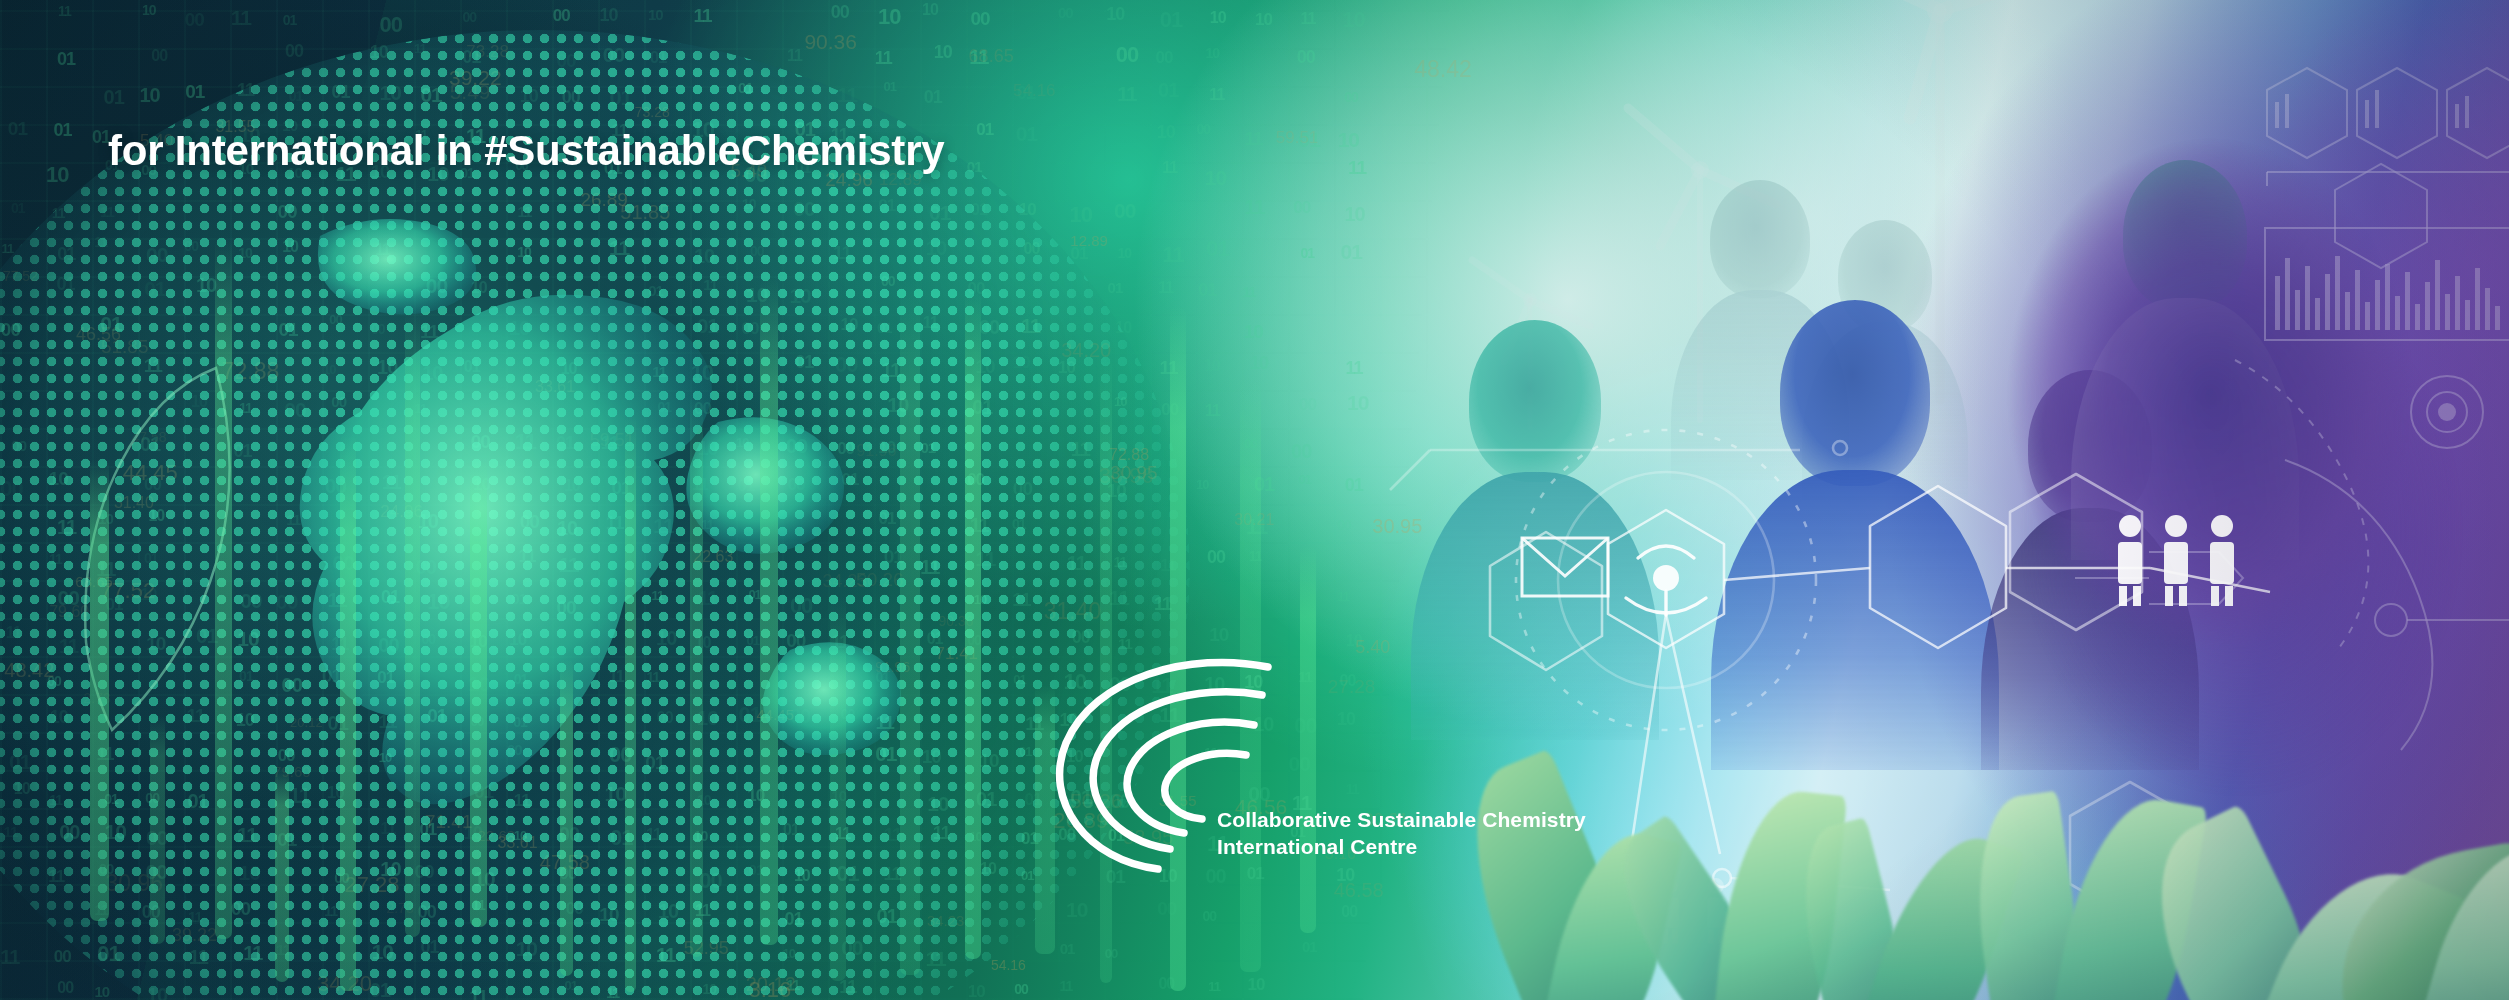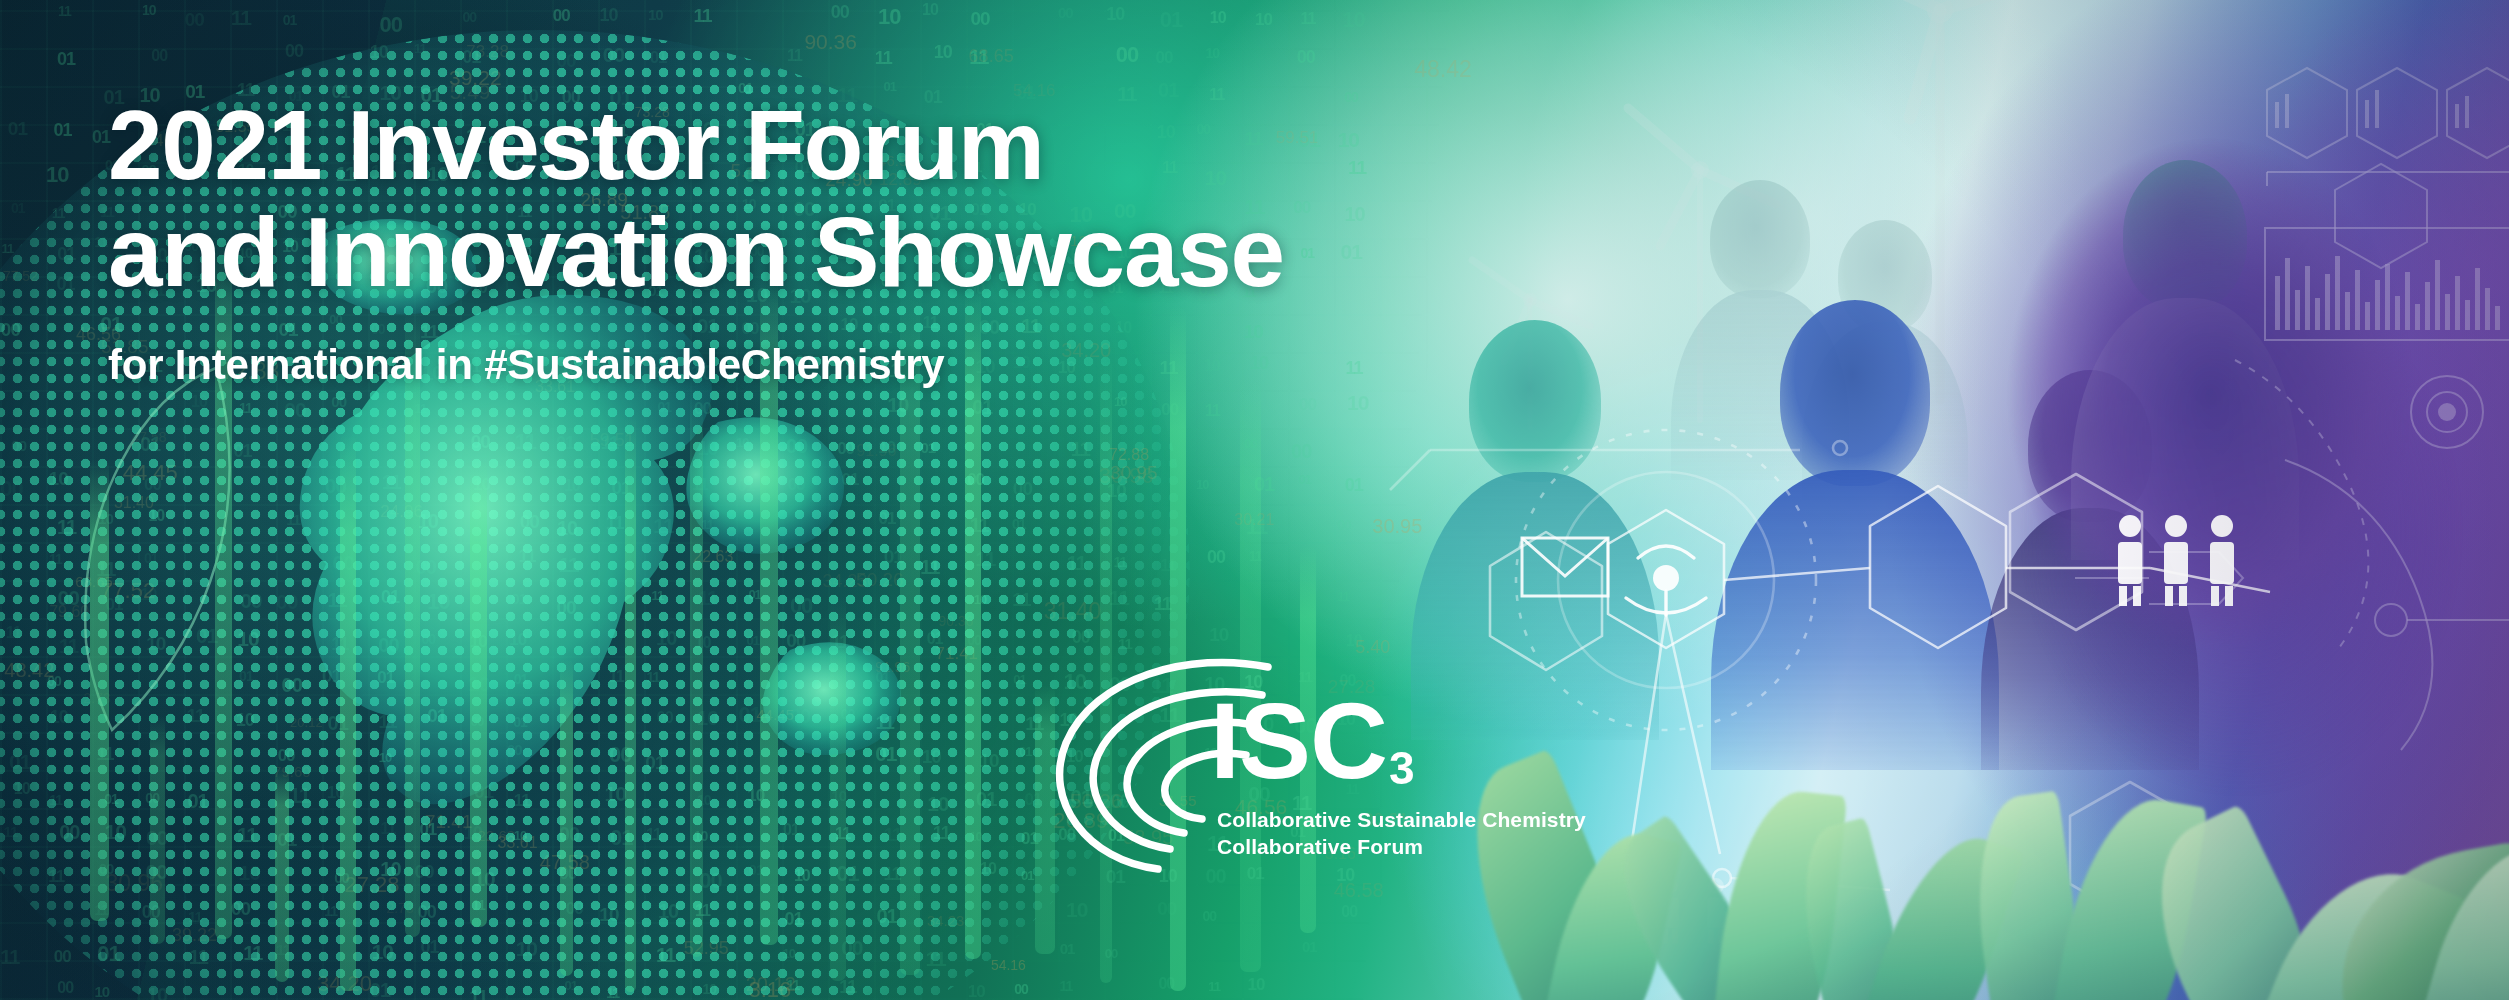--- a/index.html
+++ b/index.html
@@ -1049,39 +1049,32 @@
     <div class="leaf" style="left:402px; bottom:-80px; width:104px; height:270px; transform:rotate(18deg);  background:linear-gradient(160deg, #a8dcac 0%, #59b993 52%, #2b7b76 100%);"></div>
     <div class="leaf" style="left:500px; bottom:-36px; width:96px;  height:260px; transform:rotate(-8deg);  background:linear-gradient(160deg, #cdeec0 0%, #7ccfa4 52%, #3b8c7e 100%); opacity:.94;"></div>
     <div class="leaf" style="left:586px; bottom:-66px; width:118px; height:290px; transform:rotate(10deg);  background:linear-gradient(160deg, #bfe8bc 0%, #6ac59f 52%, #33847c 100%);"></div>
     <div class="leaf" style="left:690px; bottom:-50px; width:132px; height:250px; transform:rotate(-26deg); background:linear-gradient(160deg, #d4efc9 0%, #86d3ad 52%, #3e8e84 100%); opacity:.93;"></div>
     <div class="leaf" style="left:800px; bottom:-84px; width:150px; height:240px; transform:rotate(22deg);  background:linear-gradient(150deg, #e2f3d8 0%, #8fd6b4 46%, #3f9288 100%);"></div>
     <div class="leaf" style="left:856px; bottom:-26px; width:210px; height:190px; transform:rotate(-10deg); border-radius:70% 12% 70% 12%; background:linear-gradient(150deg, #dff2d6 0%, #74bf8e 44%, #2e7a5f 100%); opacity:.95;"></div>
     <div class="leaf" style="left:960px; bottom:-60px; width:130px; height:240px; transform:rotate(16deg);  background:linear-gradient(160deg, #e6f5dd 0%, #9bdcb8 50%, #46998c 100%); opacity:.9;"></div>
   </div>
 
   <div class="textblock">
-    <h1 class="headline">
-      <span>2021 Investor Forum</span>
-      <span class="l2">and Innovation Showcase</span>
-    </h1>
     <p class="subhead">for International in #SustainableChemistry</p>
   </div>
 
   <div class="logo">
     <svg class="logo-svg" width="240" height="230" viewBox="0 0 240 230">
       <g fill="none" stroke="#ffffff" stroke-width="7.5" stroke-linecap="round">
         <path d="M228 12 C150 -4 54 22 26 88 C2 146 48 206 118 214"></path>
         <path d="M222 40 C156 28 80 50 58 100 C40 142 74 186 130 194"></path>
         <path d="M214 70 C162 60 106 78 90 114 C78 144 104 172 144 178"></path>
         <path d="M206 100 C170 94 134 106 126 128 C120 146 138 162 162 164"></path>
       </g>
     </svg>
-    <div class="logo-wordmark">
-      <span>ISC</span><sub>3</sub>
-    </div>
     <div class="logo-tagline">
       <span>Collaborative Sustainable Chemistry</span>
-      <span class="t2">Collaborative Forum</span>
+      <span class="t2">International Centre</span>
     </div>
   </div>
 
   <div class="layer vignette"></div>
 </div>
 
 </body></html>

